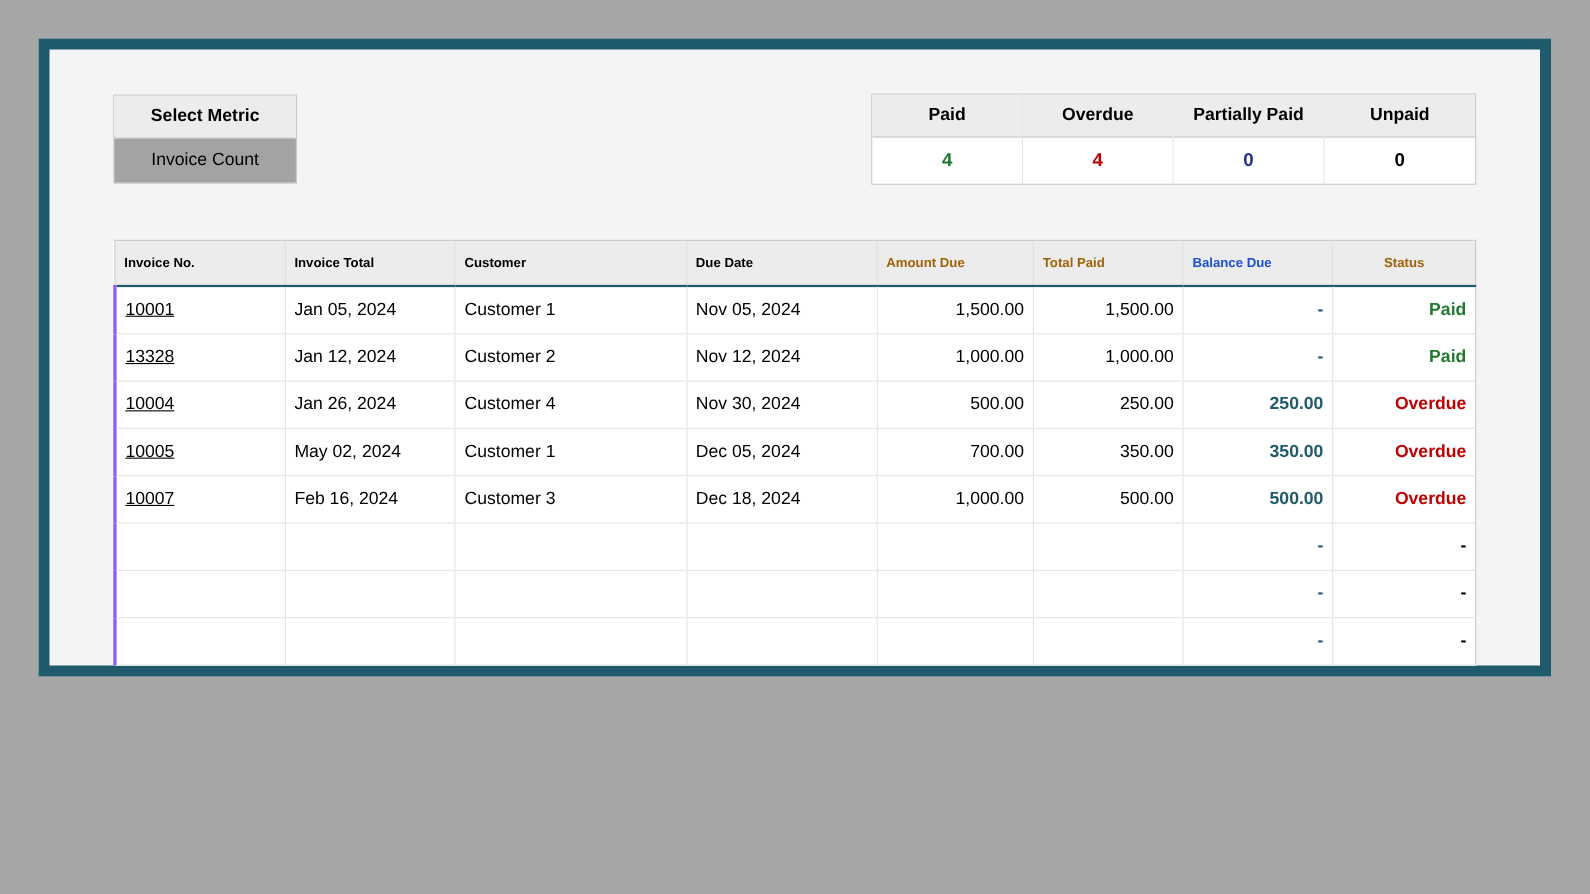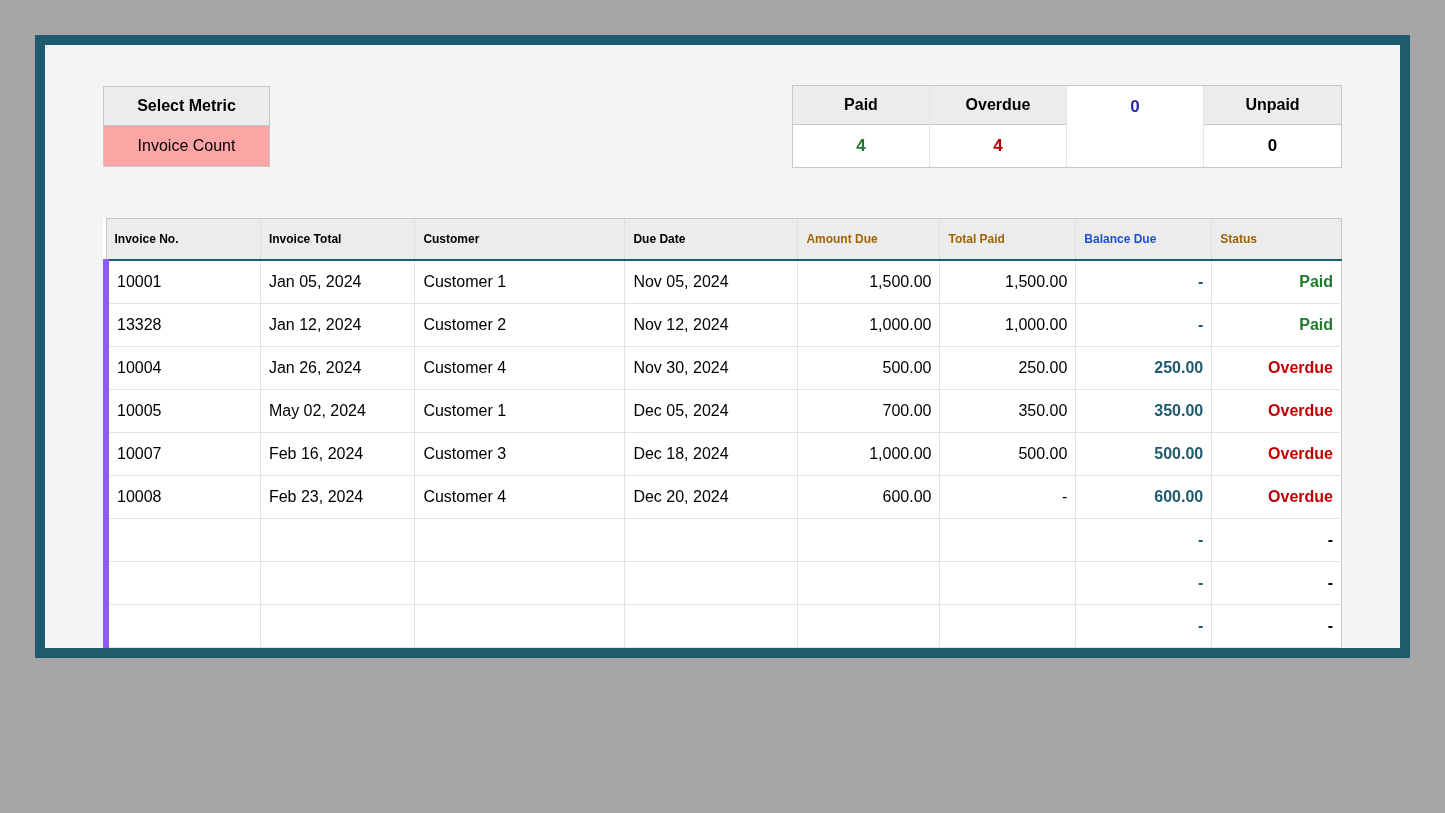--- a/index.html
+++ b/index.html
@@ -43,21 +43,21 @@
     .metric-box .mhead {
       background: #ececec;
       border-bottom: 1px solid #c8c8c8;
       text-align: center;
       font-weight: bold;
       font-size: 16px;
       padding: 10px 30px;
       width: 165px;
     }
     .metric-box .mvalue {
-      background: #fca5a5;
+      background: #a3a3a3;
       text-align: center;
       font-size: 16px;
       padding: 11px 10px;
       width: 165px;
     }
     .status-box {
       display: flex;
       border: 1px solid #c8c8c8;
       background: #fff;
     }
@@ -93,30 +93,30 @@
       background: #ececec;
       font-weight: bold;
       font-size: 12px;
       text-align: left;
       padding: 13px 8px;
       border-top: 1px solid #c8c8c8;
       border-bottom: 2px solid #205a6d;
       border-left: 1px solid #dfdfdf;
     }
     table.invoices th:first-child { border-left: 1px solid #c8c8c8; }
-    table.invoices th:last-child  { border-right: 1px solid #c8c8c8; }
+    table.invoices th:last-child  { border-right: 1px solid #c8c8c8; text-align: center; }
 
     table.invoices td {
       font-size: 16px;
       padding: 12px 8px;
       border-bottom: 1px solid #e3e3e3;
       border-left: 1px solid #e3e3e3;
       background: #fff;
     }
-    table.invoices td:first-child { border-left: 6px solid #8b5cf6; }
+    table.invoices td:first-child { border-left: 3px solid #8b5cf6; text-decoration: underline; }
     table.invoices td:last-child  { border-right: 1px solid #c8c8c8; }
 
     .col-no     { width: 12.5%; }
     .col-date   { width: 12.5%; }
     .col-cust   { width: 17%; }
     .col-due    { width: 14%; }
     .col-amt    { width: 11.5%; text-align: right; }
     .col-paid   { width: 11%; text-align: right; }
     .col-bal    { width: 11%; text-align: right; font-weight: bold; color: #205a6d; }
     .col-stat   { width: 10.5%; text-align: right; font-weight: bold; }
@@ -142,20 +142,21 @@
 
       <div class="status-cell">
             <div class="status-head">Paid</div>
             <div class="status-val c-paid">4</div>
           </div>
           <div class="status-cell">
             <div class="status-head">Overdue</div>
             <div class="status-val c-overdue">4</div>
           </div>
           <div class="status-cell">
+            <div class="status-head">Partially Paid</div>
             <div class="status-val c-partial">0</div>
           </div>
           <div class="status-cell">
             <div class="status-head">Unpaid</div>
             <div class="status-val c-unpaid">0</div>
           </div>
         </div>
     </div>
 
     <table class="invoices">
@@ -217,30 +218,20 @@
             <td class="col-no">10007</td>
             <td class="col-date">Feb 16, 2024</td>
             <td class="col-cust">Customer 3</td>
             <td class="col-due">Dec 18, 2024</td>
             <td class="col-amt">1,000.00</td>
             <td class="col-paid">500.00</td>
             <td class="col-bal">500.00</td>
             <td class="col-stat st-Overdue">Overdue</td>
           </tr>
           <tr>
-            <td class="col-no">10008</td>
-            <td class="col-date">Feb 23, 2024</td>
-            <td class="col-cust">Customer 4</td>
-            <td class="col-due">Dec 20, 2024</td>
-            <td class="col-amt">600.00</td>
-            <td class="col-paid">-</td>
-            <td class="col-bal">600.00</td>
-            <td class="col-stat st-Overdue">Overdue</td>
-          </tr>
-          <tr>
             <td class="col-no"></td>
             <td class="col-date"></td>
             <td class="col-cust"></td>
             <td class="col-due"></td>
             <td class="col-amt"></td>
             <td class="col-paid"></td>
             <td class="col-bal">-</td>
             <td class="col-stat st--" style="color: rgb(0, 0, 0);">-</td>
           </tr>
           <tr>

